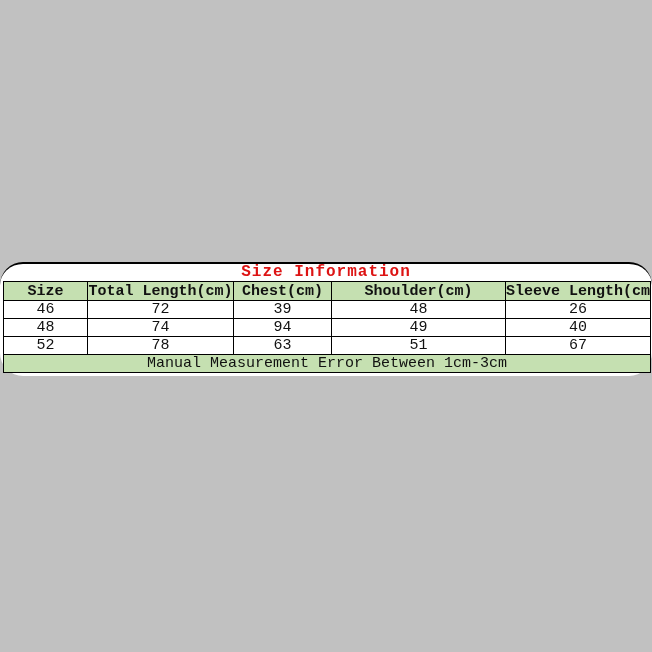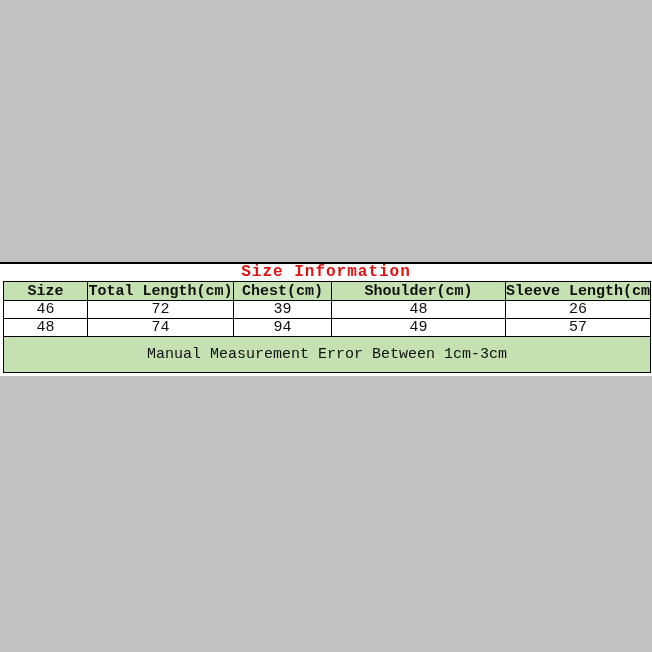--- a/index.html
+++ b/index.html
@@ -19,20 +19,21 @@
     height: 652px;
   }
   .band {
     position: absolute;
     left: 0;
     top: 262px;
     width: 652px;
     background: #ffffff;
     border-top: 2px solid #000000;
     padding-bottom: 3px;
+    border-radius: 23px;
   }
   .title {
     height: 17px;
     line-height: 17px;
     text-align: center;
     color: #dd1414;
     font-size: 16px;
     font-weight: bold;
     letter-spacing: 1px;
     white-space: nowrap;
@@ -62,21 +63,21 @@
     background: #c5e0b1;
     font-weight: bold;
   }
   tr.data-row {
     height: 18px;
   }
   tr.data-row td {
     background: #ffffff;
   }
   tr.footer-row {
-    height: 36px;
+    height: 18px;
     padding-left: 17px;
   }
   tr.footer-row td {
     background: #c5e0b1;
   }
 </style>
 </head>
 <body>
 
 <div class="canvas">
@@ -105,21 +106,28 @@
           <td>72</td>
           <td>39</td>
           <td>48</td>
           <td>26</td>
         </tr>
         <tr class="data-row">
           <td>48</td>
           <td>74</td>
           <td>94</td>
           <td>49</td>
-          <td>57</td>
+          <td>40</td>
+        </tr>
+        <tr class="data-row">
+          <td>52</td>
+          <td>78</td>
+          <td>63</td>
+          <td>51</td>
+          <td>67</td>
         </tr>
       </tbody>
       <tfoot>
         <tr class="footer-row">
           <td colspan="5">Manual Measurement Error Between 1cm-3cm</td>
         </tr>
       </tfoot>
     </table>
   </div>
 </div>

